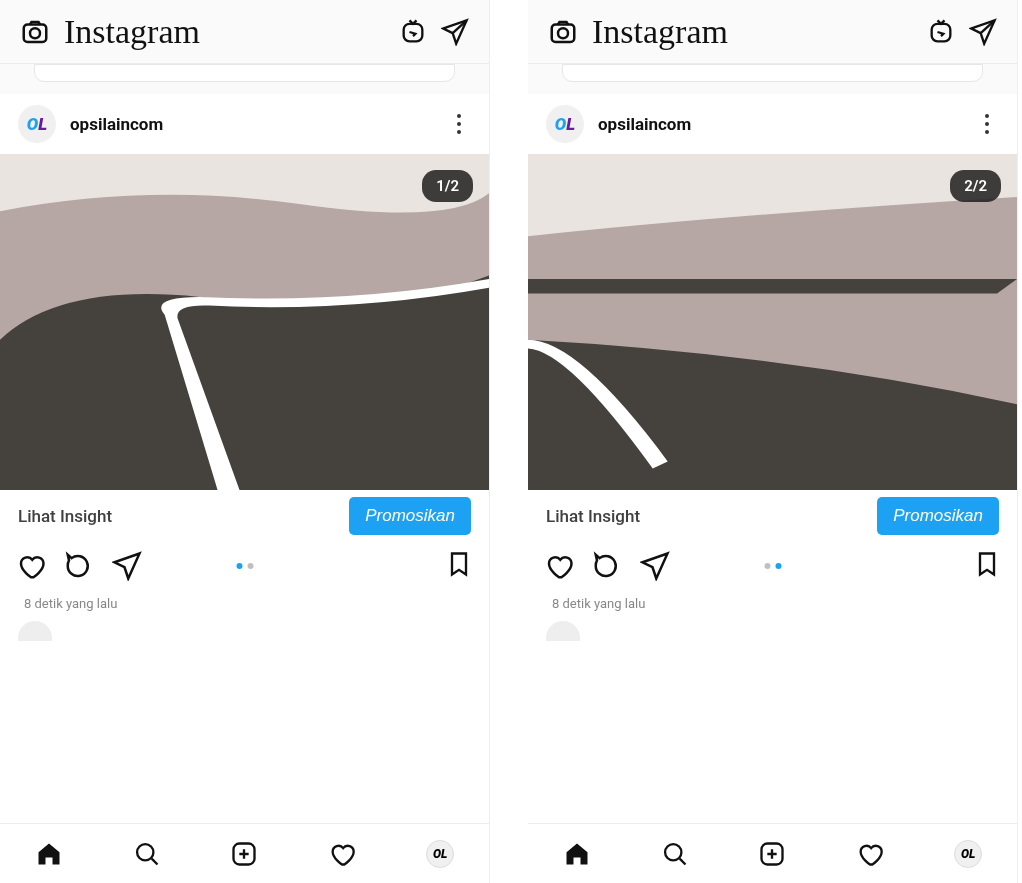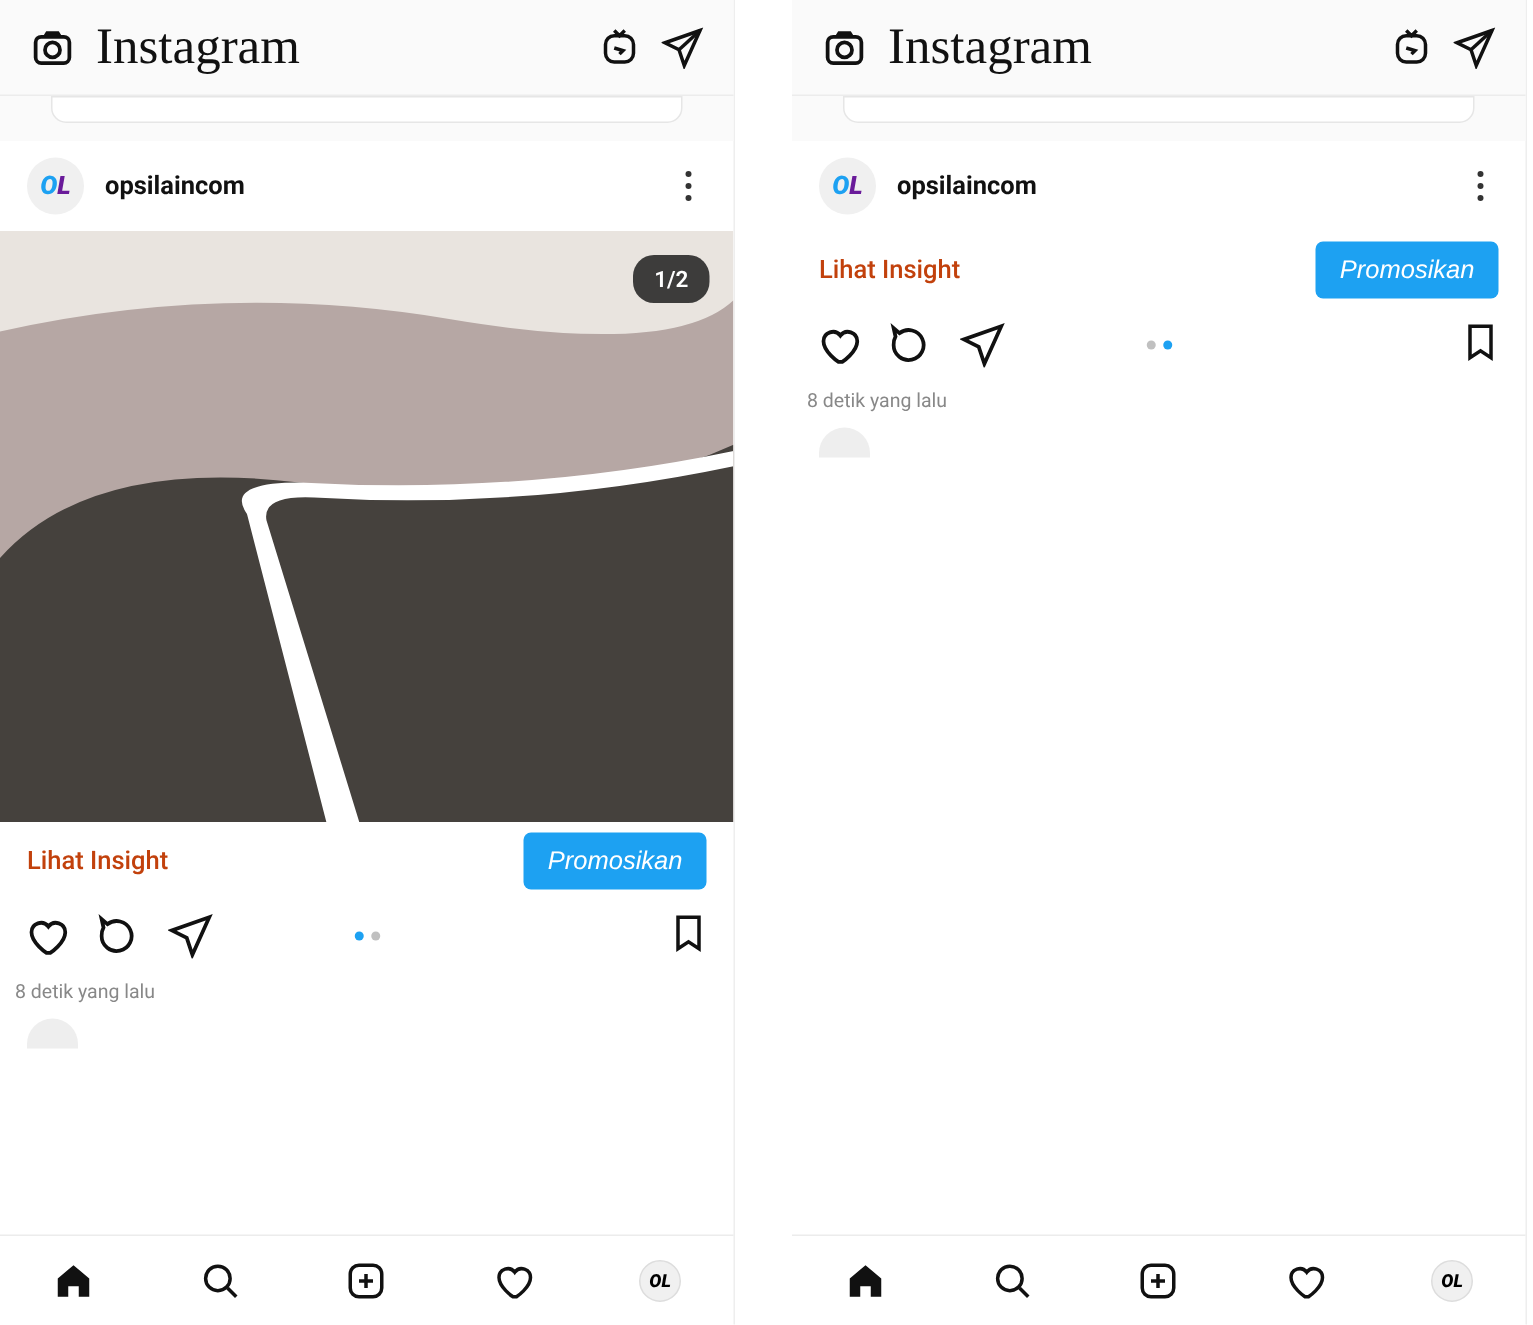--- a/index.html
+++ b/index.html
@@ -65,61 +65,61 @@
     font-weight: 900; font-style: italic; font-size: 17px;
   }
   .avatar .o { color:#1da1f2; }
   .avatar .l { color:#6a1b9a; }
   .username { font-weight: 700; font-size: 17px; color:#111; flex:1; }
   .more-dots { width:24px; display:flex; flex-direction:column; gap:4px; align-items:center;}
   .more-dots span { width:4px;height:4px;background:#333;border-radius:50%; }
   .media {
     position: relative;
     width: 100%;
-    height: 394px;
+    height: 336px;
     overflow: hidden;
   }
   .counter {
     position: absolute;
     top: 16px; right: 16px;
     background: rgba(30,30,30,0.85);
     color: #fff;
     font-size: 15px;
     font-weight: 600;
     padding: 7px 14px;
     border-radius: 14px;
     z-index: 5;
   }
   .insight-row {
     height: 52px;
     display:flex; align-items:center;
     padding: 0 18px;
     justify-content: space-between;
   }
-  .insight-link { color:#c2410c; font-size:17px; font-weight:500; }
+  .insight-link { color:#404040; font-size:17px; font-weight:500; }
   .promo-btn {
     background:#1da1f2; color:#fff; border:none;
     font-size:17px; font-weight:500;
     padding: 9px 16px; border-radius:5px;font-style:italic;
   }
   .action-row {
     height: 48px;
     display:flex; align-items:center;
     padding: 0 16px;
     position: relative;
   }
   .action-row .left { display:flex; gap:18px; }
   .action-row .dots {
     position:absolute; left:50%; transform:translateX(-50%);
     display:flex; gap:5px;
   }
   .action-row .dots span { width:6px;height:6px;border-radius:50%; background:#c0c0c0;}
   .action-row .dots span.active { background:#1da1f2;}
   .action-row .right { margin-left:auto; }
-  .timestamp { padding: 6px 18px 10px 10px; font-size:13px; color:#888; }
+  .timestamp { padding: 6px 18px 10px 24px; font-size:13px; color:#888; }
   .peek { height: 20px; padding: 0 18px;}
   .peek-circle { width:34px;height:20px;border-radius:17px 17px 0 0;background:#eee;}
   .bottom-nav {
     margin-top:auto;
     height: 60px;
     border-top:1px solid #ececec;
     display:flex; align-items:center; justify-content:space-around;
   }
   .nav-avatar {
     width:28px;height:28px;border-radius:50%;
@@ -289,20 +289,30 @@
         <span class="l">L</span>
       </div>
     <div class="username">opsilaincom</div>
     <div class="more-dots">
         <span></span>
         <span></span>
         <span></span>
       </div>
   </div>
 
+  <div class="media">
+    <svg width="100%" height="100%" viewBox="0 0 490 470" preserveAspectRatio="none">
+      <rect width="490" height="470" fill="#e9e4df"></rect>
+      <path d="M0 115 Q200 85 490 60 L490 470 L0 470 Z" fill="#b6a7a4"></path>
+      <path d="M0 175 L490 175 L470 195 L0 195 Z" fill="#45413d"></path>
+      <path d="M0 260 Q260 280 490 350 L490 470 L0 470 Z" fill="#45413d"></path>
+      <path d="M0 260 Q50 260 140 430 L125 440 Q40 275 0 272 Z" fill="#ffffff"></path>
+    </svg>
+    <div class="counter">2/2</div>
+  </div>
 
   <div class="insight-row">
     <span class="insight-link">Lihat Insight</span>
     <button class="promo-btn">Promosikan</button>
   </div>
 
   <div class="action-row">
     <div class="left">
       <span class="icon">
         <svg width="30" height="30" viewBox="0 0 24 24" fill="none" stroke="#111" stroke-width="2">

